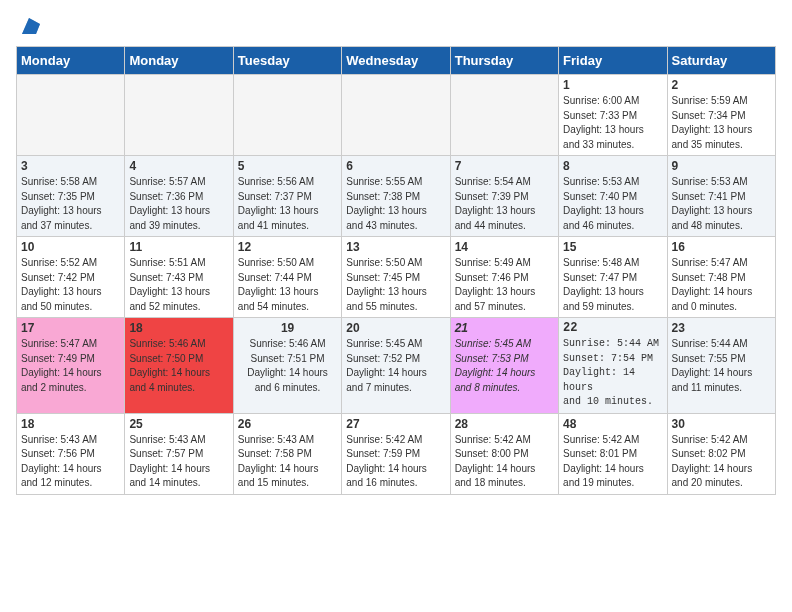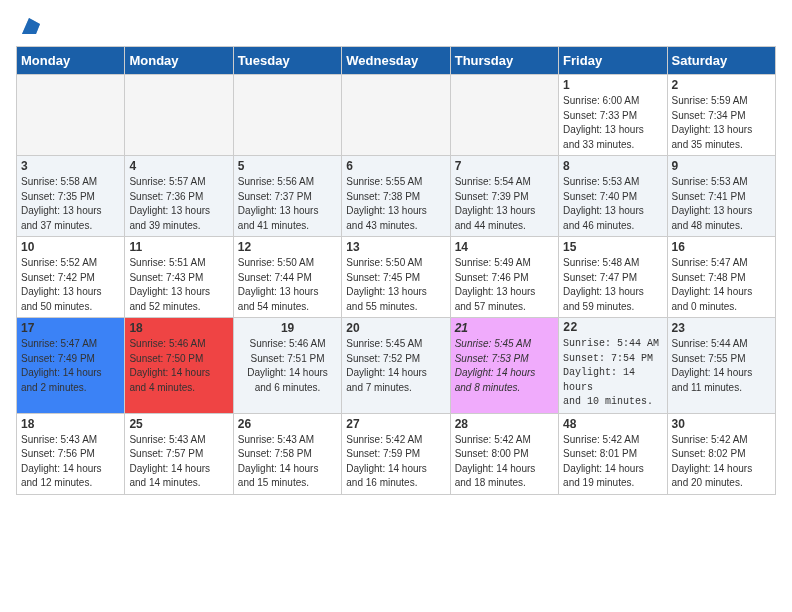--- a/index.html
+++ b/index.html
@@ -199,21 +199,21 @@
         <td>
           <span class="day-number">15</span>
           <div class="day-info">Sunrise: 5:48 AM<br>Sunset: 7:47 PM<br>Daylight: 13 hours<br>and 59 minutes.</div>
         </td>
         <td>
           <span class="day-number">16</span>
           <div class="day-info">Sunrise: 5:47 AM<br>Sunset: 7:48 PM<br>Daylight: 14 hours<br>and 0 minutes.</div>
         </td>
       </tr>
       <tr>
-        <td style="background: #3b82f6;">
+        <td style="background: #f9a8d4;">
           <span class="day-number">17</span>
           <div class="day-info">Sunrise: 5:47 AM<br>Sunset: 7:49 PM<br>Daylight: 14 hours<br>and 2 minutes.</div>
         </td>
         <td style="background: #ef4444;">
           <span class="day-number">18</span>
           <div class="day-info">Sunrise: 5:46 AM<br>Sunset: 7:50 PM<br>Daylight: 14 hours<br>and 4 minutes.</div>
         </td>
         <td style="background: rgb(240, 244, 248); text-align: center;">
           <span class="day-number">19</span>
           <div class="day-info">Sunrise: 5:46 AM<br>Sunset: 7:51 PM<br>Daylight: 14 hours<br>and 6 minutes.</div>

